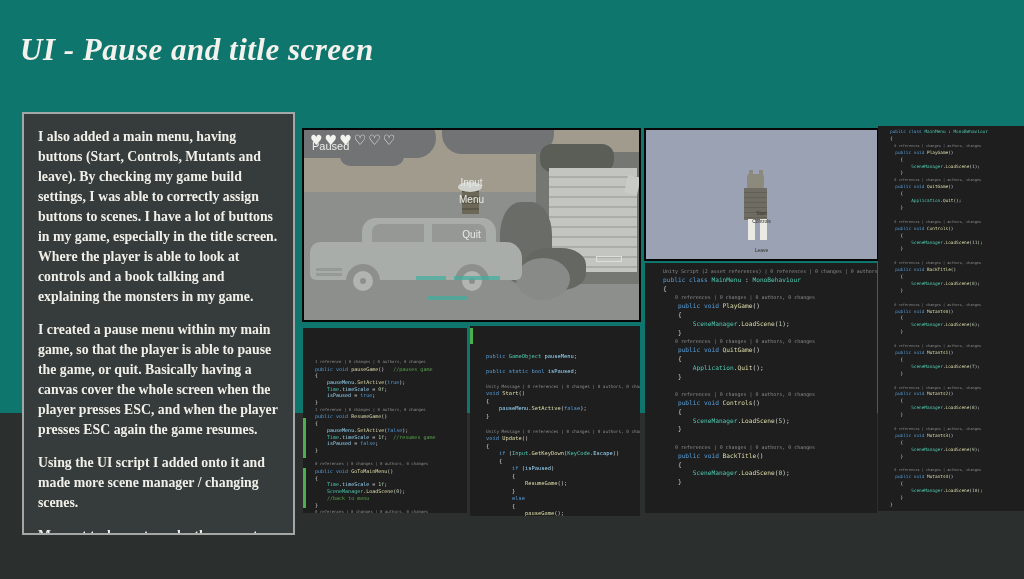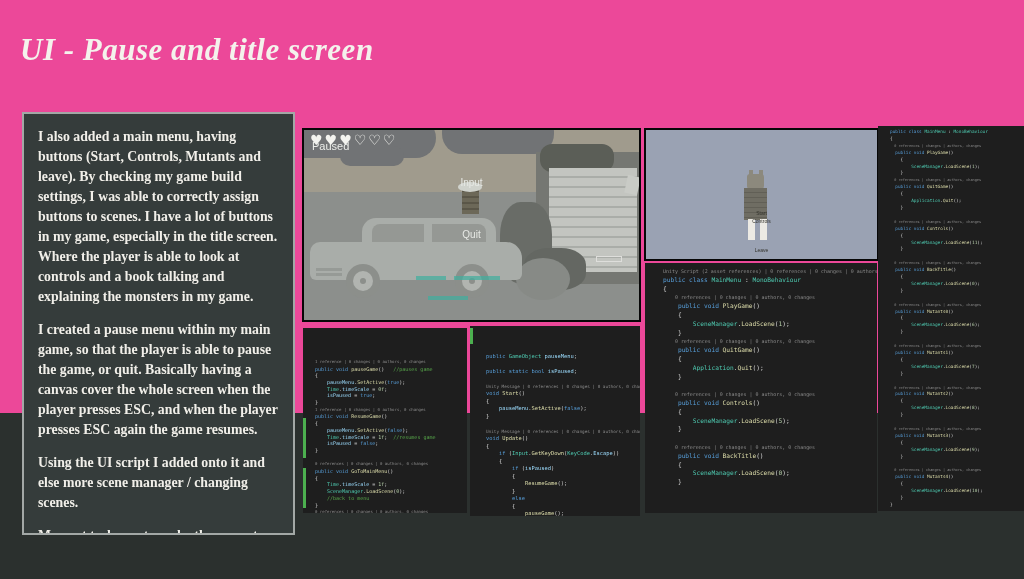--- a/index.html
+++ b/index.html
@@ -1,17 +1,17 @@
 <!DOCTYPE html>
 <html><head>
 <meta charset="utf-8">
 <style>
   * { margin:0; padding:0; box-sizing:border-box; }
   html,body { width:1024px; height:579px; overflow:hidden; background:#2b302e; }
-  .page { position:relative; width:1024px; height:413px; background:#ec4899; font-family:"Liberation Sans", sans-serif; }
+  .page { position:relative; width:1024px; height:413px; background:#0f766e; font-family:"Liberation Sans", sans-serif; }
 
   .page-title { position:absolute; left:20px; top:32px; font-family:"Liberation Serif", serif;
     font-weight:bold; font-style:italic; font-size:31px; color:#f4f2ec; letter-spacing:.5px; }
 
   .notes { position:absolute; left:22px; top:112px; width:273px; height:423px;
     border:2px solid #a3a8a6; background:#353c3b; padding:13px 14px;
     font-family:"Liberation Serif", serif; font-weight:bold; font-size:13.8px;
     line-height:1.45; color:#f1efe9; overflow:hidden; }
   .notes p { margin:0 0 13px 0; }
 
@@ -88,21 +88,21 @@
 </head>
 <body>
 
 <div class="page">
 
   <h1 class="page-title">UI - Pause and title screen</h1>
 
   <div class="notes">
       <p>I also added a main menu, having buttons (Start, Controls, Mutants and leave). By checking my game build settings, I was able to correctly assign buttons to scenes. I have a lot of buttons in my game, especially in the title screen. Where the player is able to look at controls and a book talking and explaining the monsters in my game.</p>
       <p>I created a pause menu within my main game, so that the player is able to pause the game, or quit. Basically having a canvas cover the whole screen when the player presses ESC, and when the player presses ESC again the game resumes.</p>
-      <p>Using the UI script I added onto it and else more scene manager / changing scenes.</p>
+      <p>Using the UI script I added onto it and made more scene manager / changing scenes.</p>
       <p>My next task was to make these empty scenes look more visually appealing and fitting to the aesthetic.</p>
     </div>
 
   <div class="shot pause-shot">
     <div class="abs sky"></div>
     <div class="abs cloud c1"></div>
     <div class="abs cloud c2"></div>
     <div class="abs cloud c3"></div>
     <div class="abs garage-wall"></div>
     <div class="abs roof-blob"></div>
@@ -126,20 +126,21 @@
     <div class="abs wheel w2">
         <span class="rim"></span>
         <span class="hub"></span>
       </div>
     <div class="abs scene-dim"></div>
     <div class="abs crate"></div>
     <div class="abs splat"></div>
     <div class="abs hud-hearts"><span>♥</span><span>♥</span><span>♥</span><span>♡</span><span>♡</span><span>♡</span></div>
     <div class="abs paused-label">Paused</div>
     <div class="abs pmenu m-resume">Input</div>
+    <div class="abs pmenu m-menu">Menu</div>
     <div class="abs pmenu m-quit">Quit</div>
     <div class="abs dbg d1"></div>
     <div class="abs dbg d2"></div>
     <div class="abs dbg d3"></div>
   </div>
 
   <div class="shot title-shot">
     <div class="abs char-ear e1"></div>
     <div class="abs char-ear e2"></div>
     <div class="abs char-head"></div>

